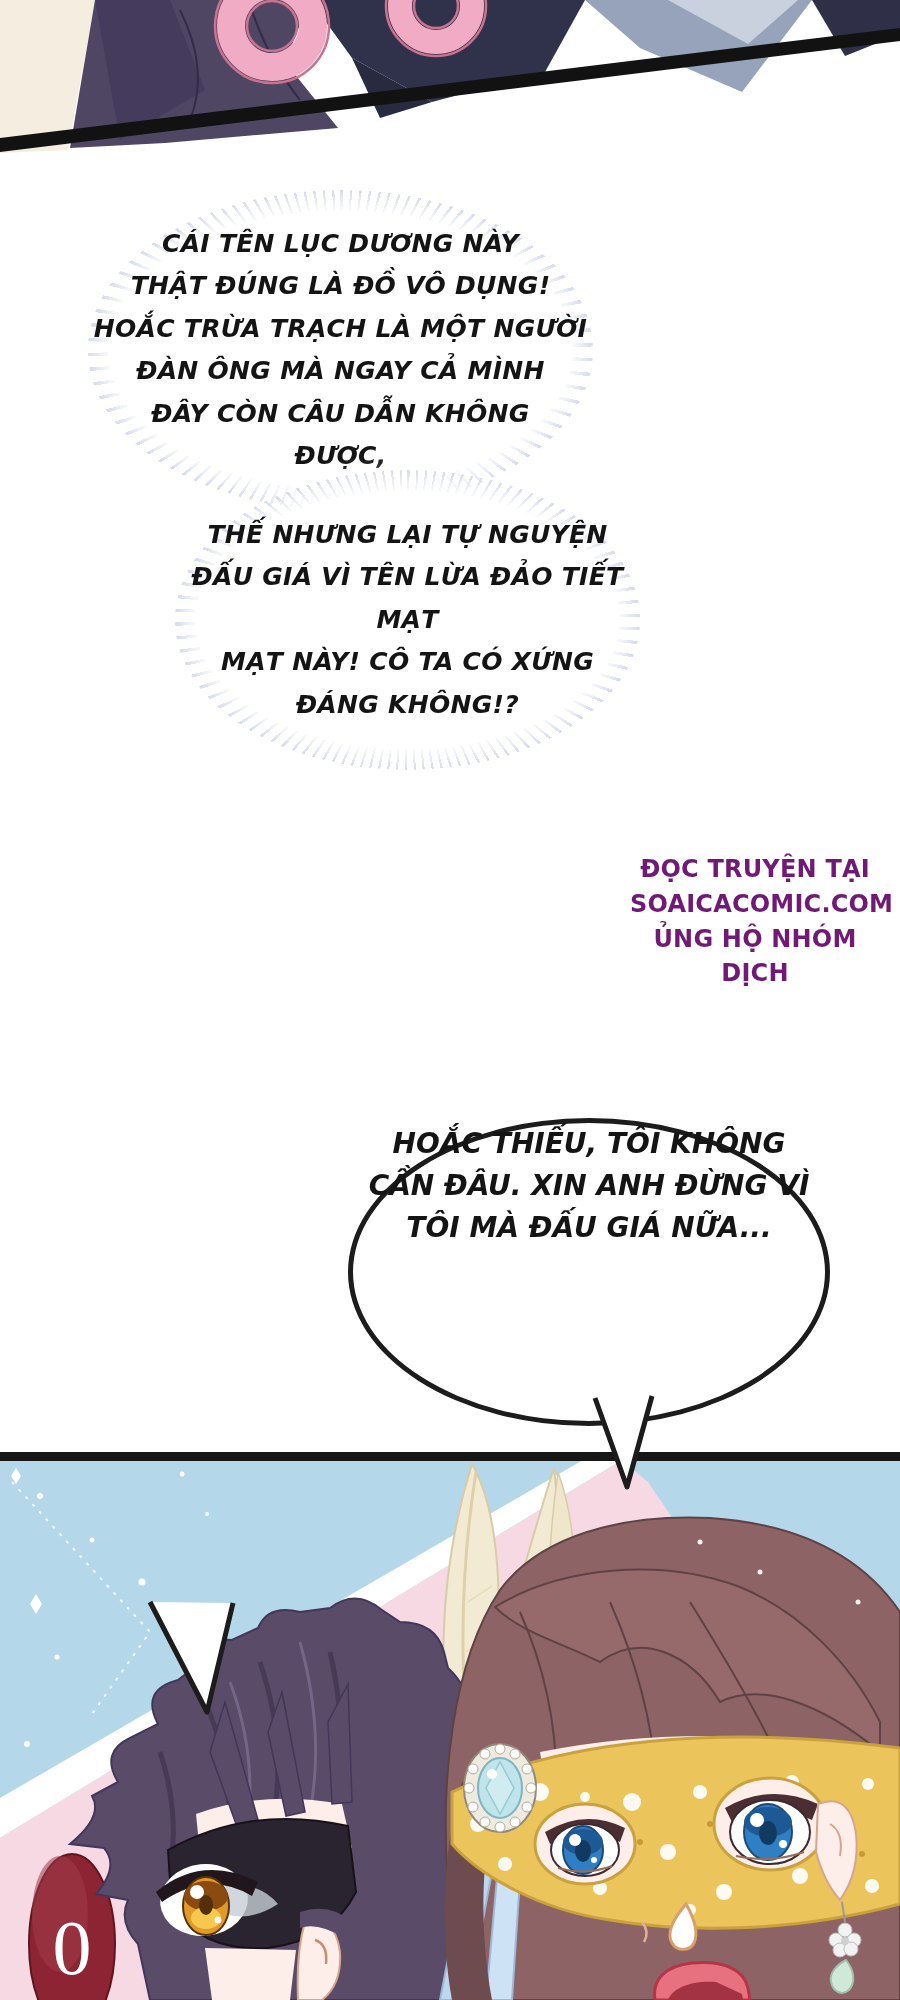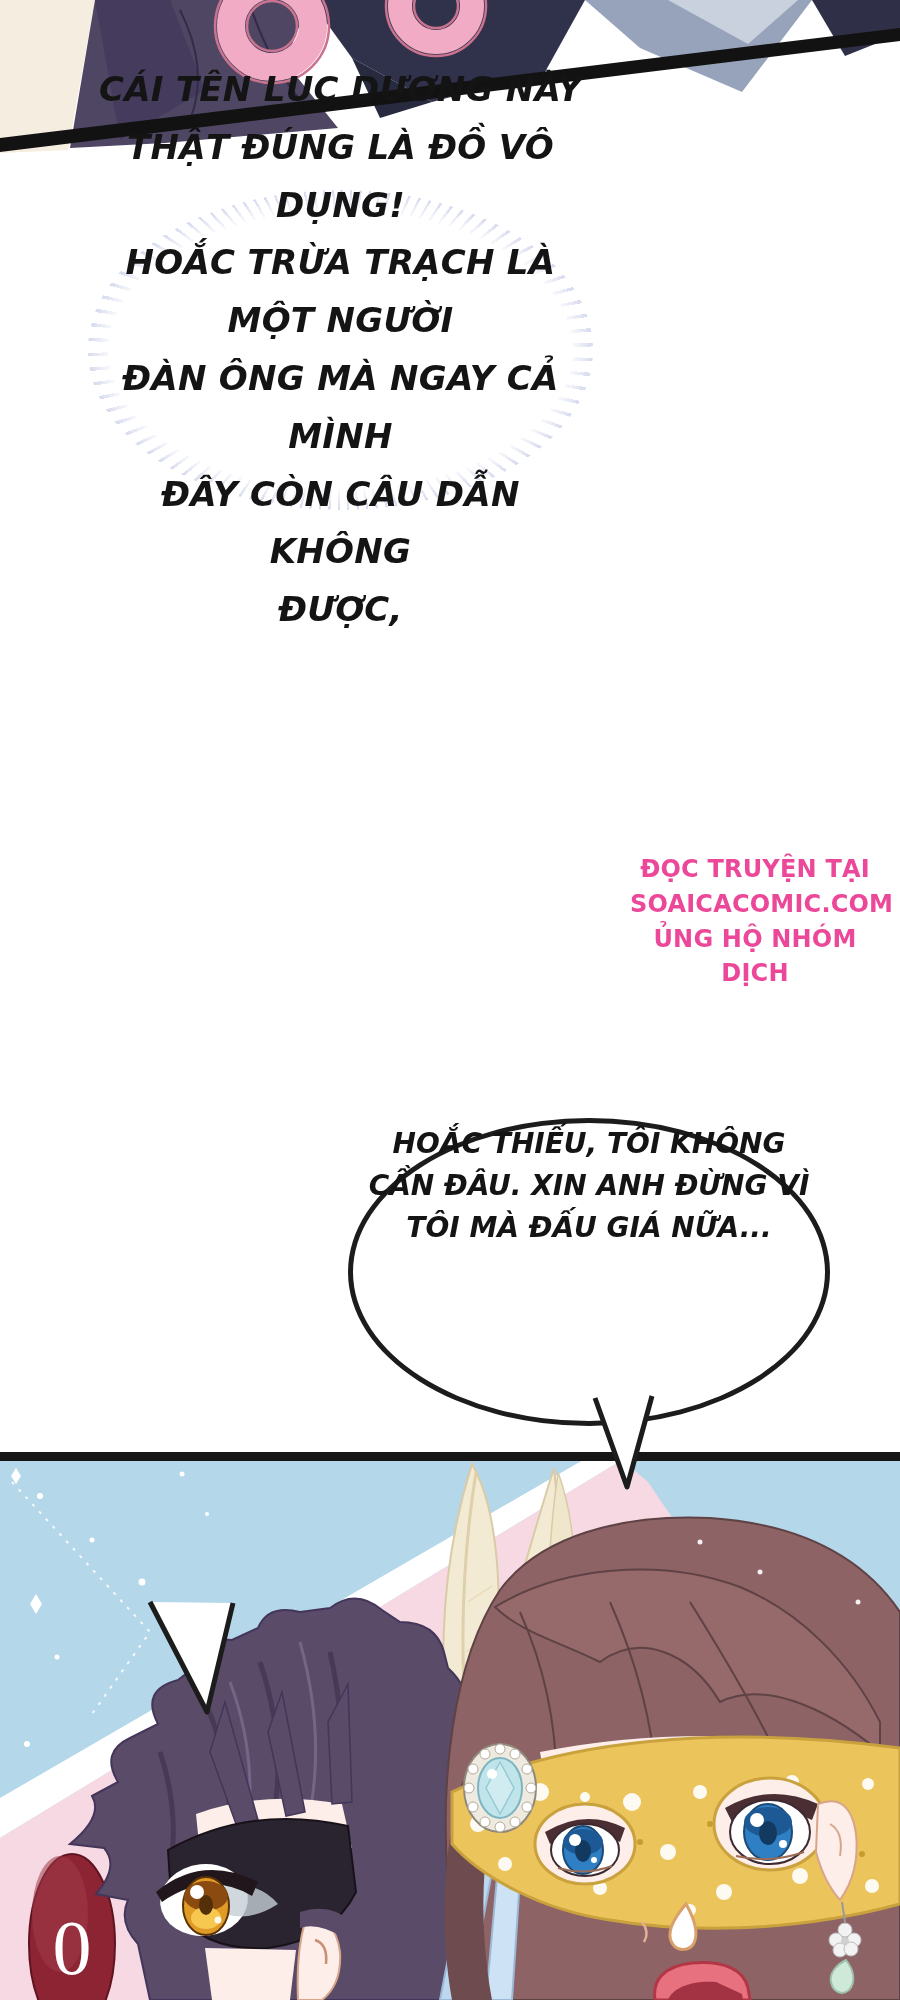--- a/index.html
+++ b/index.html
@@ -19,32 +19,32 @@
   }
   .burst::before{
     content:"";position:absolute;inset:20px;border-radius:50%;
     background:#fff;box-shadow:0 0 22px 14px rgba(255,255,255,.95);
   }
   .bubble-text{
     position:relative;z-index:1;
     font-weight:bold;font-style:italic;color:#141414;
     text-align:center;white-space:pre-line;
   }
-  .burst .bubble-text{font-size:34px;line-height:1.7;letter-spacing:.3px;}
+  .burst .bubble-text{font-size:25px;line-height:1.7;letter-spacing:.3px;}
   
   .speech{
     position:absolute;background:#fff;border:5px solid #1c1c1c;border-radius:50%;
     display:flex;align-items:flex-start;justify-content:center;z-index:3;
   }
   .speech .bubble-text{font-size:28px;line-height:1.5;}
   .speech.small .bubble-text{font-size:25px;line-height:1.4;}
   .tail{position:absolute;z-index:4;}
   .credit{
     position:absolute;z-index:2;
-    color:#ec4899;font-weight:bold;font-size:24px;line-height:1.45;
+    color:#701a75;font-weight:bold;font-size:24px;line-height:1.45;
     text-align:center;white-space:pre-line;letter-spacing:.2px;
   }
 </style>
 </head>
 <body>
 
 <div class="page">
 
   <svg class="abs" style="left:0;top:0;z-index:1" width="900" height="160" viewBox="0 0 900 160">
     <rect x="0" y="0" width="900" height="160" fill="#ffffff"></rect>
@@ -73,20 +73,26 @@
 
   <div class="burst" style="left:88px;top:190px;width:505px;height:320px">
     <div class="bubble-text">CÁI TÊN LỤC DƯƠNG NÀY
 THẬT ĐÚNG LÀ ĐỒ VÔ DỤNG!
 HOẮC TRỪA TRẠCH LÀ MỘT NGƯỜI
 ĐÀN ÔNG MÀ NGAY CẢ MÌNH
 ĐÂY CÒN CÂU DẪN KHÔNG
 ĐƯỢC,</div>
   </div>
 
+  <div class="burst" style="left:175px;top:470px;width:465px;height:300px">
+    <div class="bubble-text">THẾ NHƯNG LẠI TỰ NGUYỆN
+ĐẤU GIÁ VÌ TÊN LỪA ĐẢO TIẾT MẠT
+MẠT NÀY! CÔ TA CÓ XỨNG
+ĐÁNG KHÔNG!?</div>
+  </div>
 
   <div class="credit" style="left:630px;top:852px;width:250px">ĐỌC TRUYỆN TẠI
 SOAICACOMIC.COM
 ỦNG HỘ NHÓM DỊCH</div>
 
   <div class="speech" style="left:348px;top:1118px;width:472px;height:298px">
     <div class="bubble-text">HOẮC THIẾU, TÔI KHÔNG
 CẦN ĐÂU. XIN ANH ĐỪNG VÌ
 TÔI MÀ ĐẤU GIÁ NỮA...</div>
   </div>

